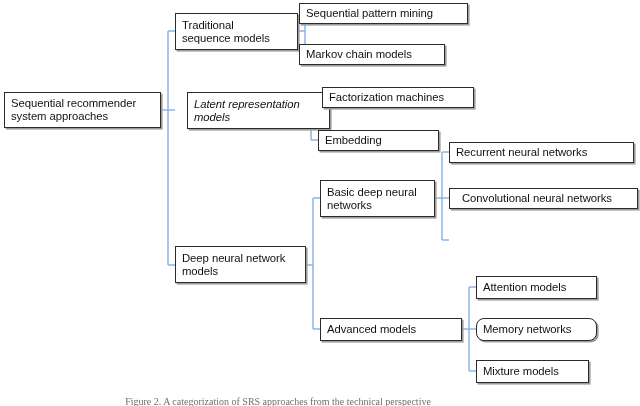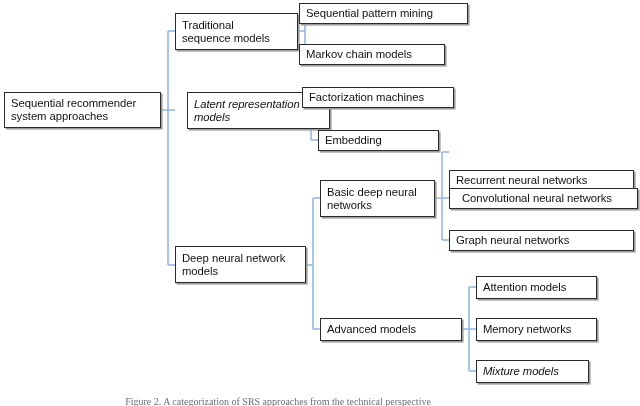--- a/index.html
+++ b/index.html
@@ -105,56 +105,53 @@
   </div>
 
   <div class="node" style="left:299px;top:44px;width:146px;height:21px;">
     <span>Markov chain models</span>
   </div>
 
   <div class="node" style="left:299px;top:3px;width:169px;height:21px;">
     <span>Sequential pattern mining</span>
   </div>
 
-  <div class="node" style="left:302px;top:87px;width:152px;height:21px;">
+  <div class="node" style="left:322px;top:87px;width:152px;height:21px;">
     <span>Factorization machines</span>
   </div>
 
   <div class="node" style="left:318px;top:130px;width:121px;height:21px;">
     <span>Embedding</span>
   </div>
 
   <div class="node" style="left:320px;top:180px;width:115px;height:37px;">
     <span>Basic deep neural
 networks</span>
   </div>
 
   <div class="node" style="left:320px;top:318px;width:142px;height:23px;align-items:center;">
     <span>Advanced models</span>
   </div>
 
-  <div class="node" style="left:449px;top:142px;width:185px;height:21px;margin-top:28px;">
+  <div class="node" style="left:449px;top:142px;width:185px;height:21px;">
     <span>Recurrent neural networks</span>
   </div>
 
   <div class="node" style="left:449px;top:188px;width:189px;height:21px;padding-left:12px;">
     <span>Convolutional neural networks</span>
   </div>
 
-  <div class="node" style="left:449px;top:230px;width:185px;height:21px;">
-    <span>Graph neural networks</span>
-  </div>
 
   <div class="node" style="left:476px;top:276px;width:121px;height:23px;">
     <span>Attention models</span>
   </div>
 
-  <div class="node" style="left:476px;top:318px;width:121px;height:23px;">
+  <div class="node" style="left:476px;top:318px;width:121px;height:23px;border-radius:8px;">
     <span>Memory networks</span>
   </div>
 
-  <div class="node" style="left:476px;top:360px;width:113px;height:23px;font-style:italic;">
+  <div class="node" style="left:476px;top:360px;width:113px;height:23px;">
     <span>Mixture models</span>
   </div>
 
   <div id="caption">Figure 2. A categorization of SRS approaches from the technical perspective</div>
 
 </div>
 
 </body></html>

